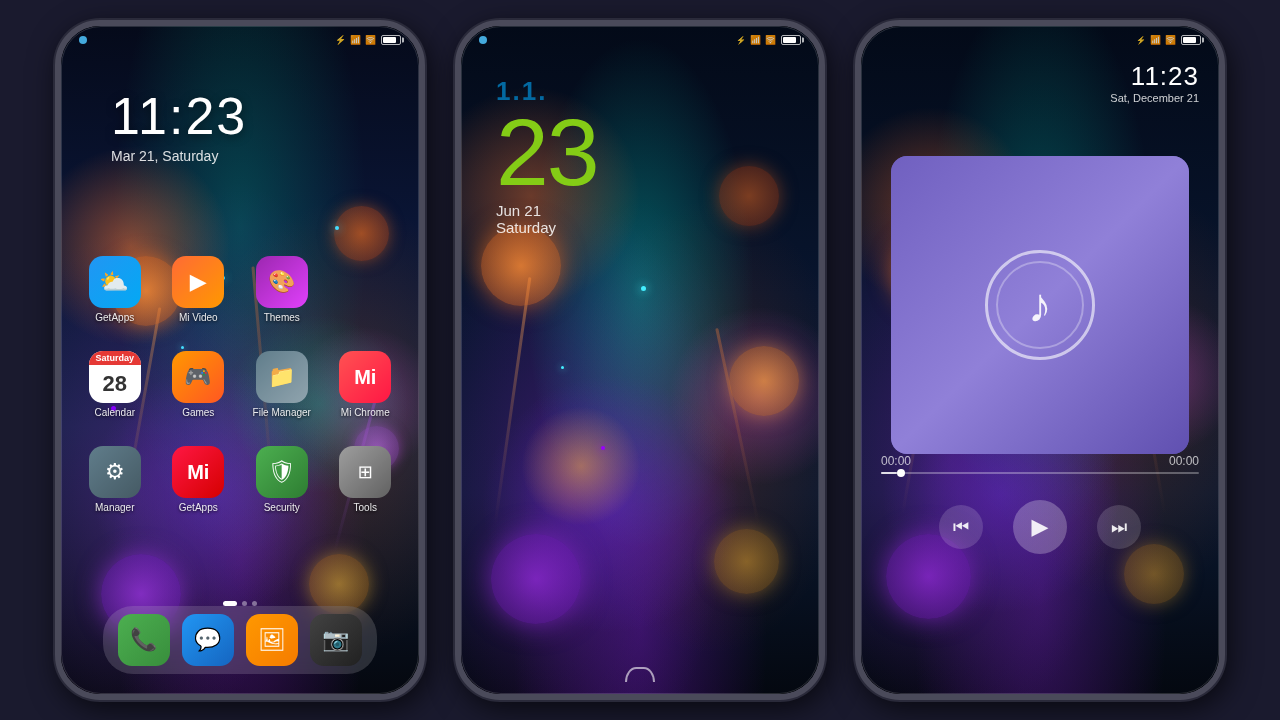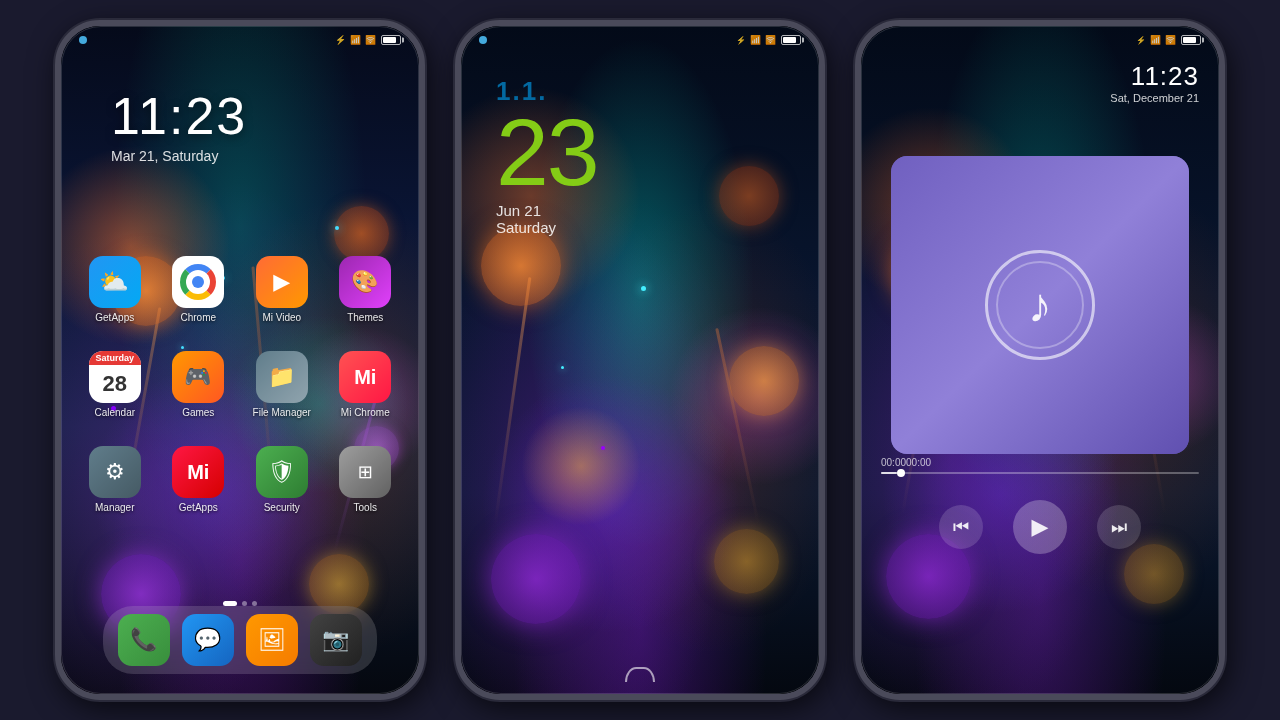--- a/index.html
+++ b/index.html
@@ -273,22 +273,23 @@
     .music-progress {
       position: absolute;
       bottom: 220px;
       left: 20px;
       right: 20px;
       z-index: 5;
     }
 
     .progress-times {
       display: flex;
+      justify-content: space-between;
       color: rgba(255,255,255,0.7);
-      font-size: 10px;
+      font-size: 12px;
       margin-bottom: 4px;
     }
 
     .progress-bar {
       width: 100%;
       height: 2px;
       background: rgba(255,255,255,0.3);
       border-radius: 2px;
       position: relative;
     }
@@ -471,27 +472,20 @@
 
   <div style="position:absolute;top:230px;left:18px;right:18px;z-index:5;display:grid;grid-template-columns:repeat(4,1fr);gap:12px;">
 
     <div class="app-item">
       <div class="app-icon icon-weather">
         <span style="font-size:24px;">⛅</span>
       </div>
       <span class="app-label">GetApps</span>
     </div>
 
-    <div class="app-item">
-      <div class="app-icon icon-chrome" style="position:relative;display:flex;align-items:center;justify-content:center;">
-        <div class="chrome-ring"></div>
-        <div class="chrome-center"></div>
-      </div>
-      <span class="app-label">Chrome</span>
-    </div>
 
     <div class="app-item">
       <div class="app-icon icon-mivideo">
         <span style="font-size:22px;color:#fff;">▶</span>
       </div>
       <span class="app-label">Mi Video</span>
     </div>
 
     <div class="app-item">
       <div class="app-icon icon-themes">

